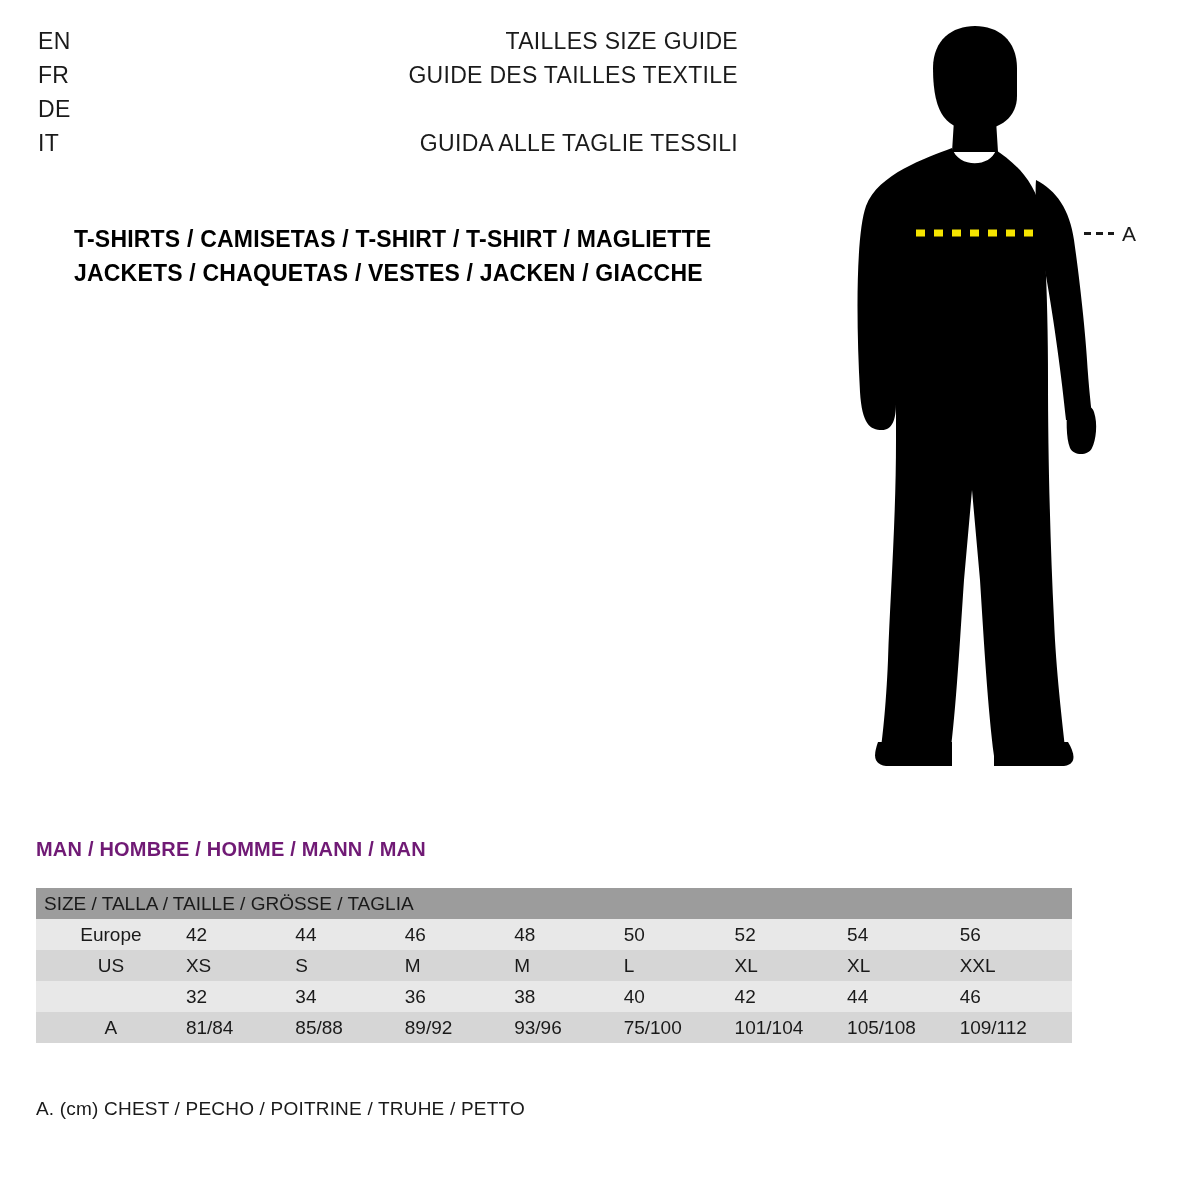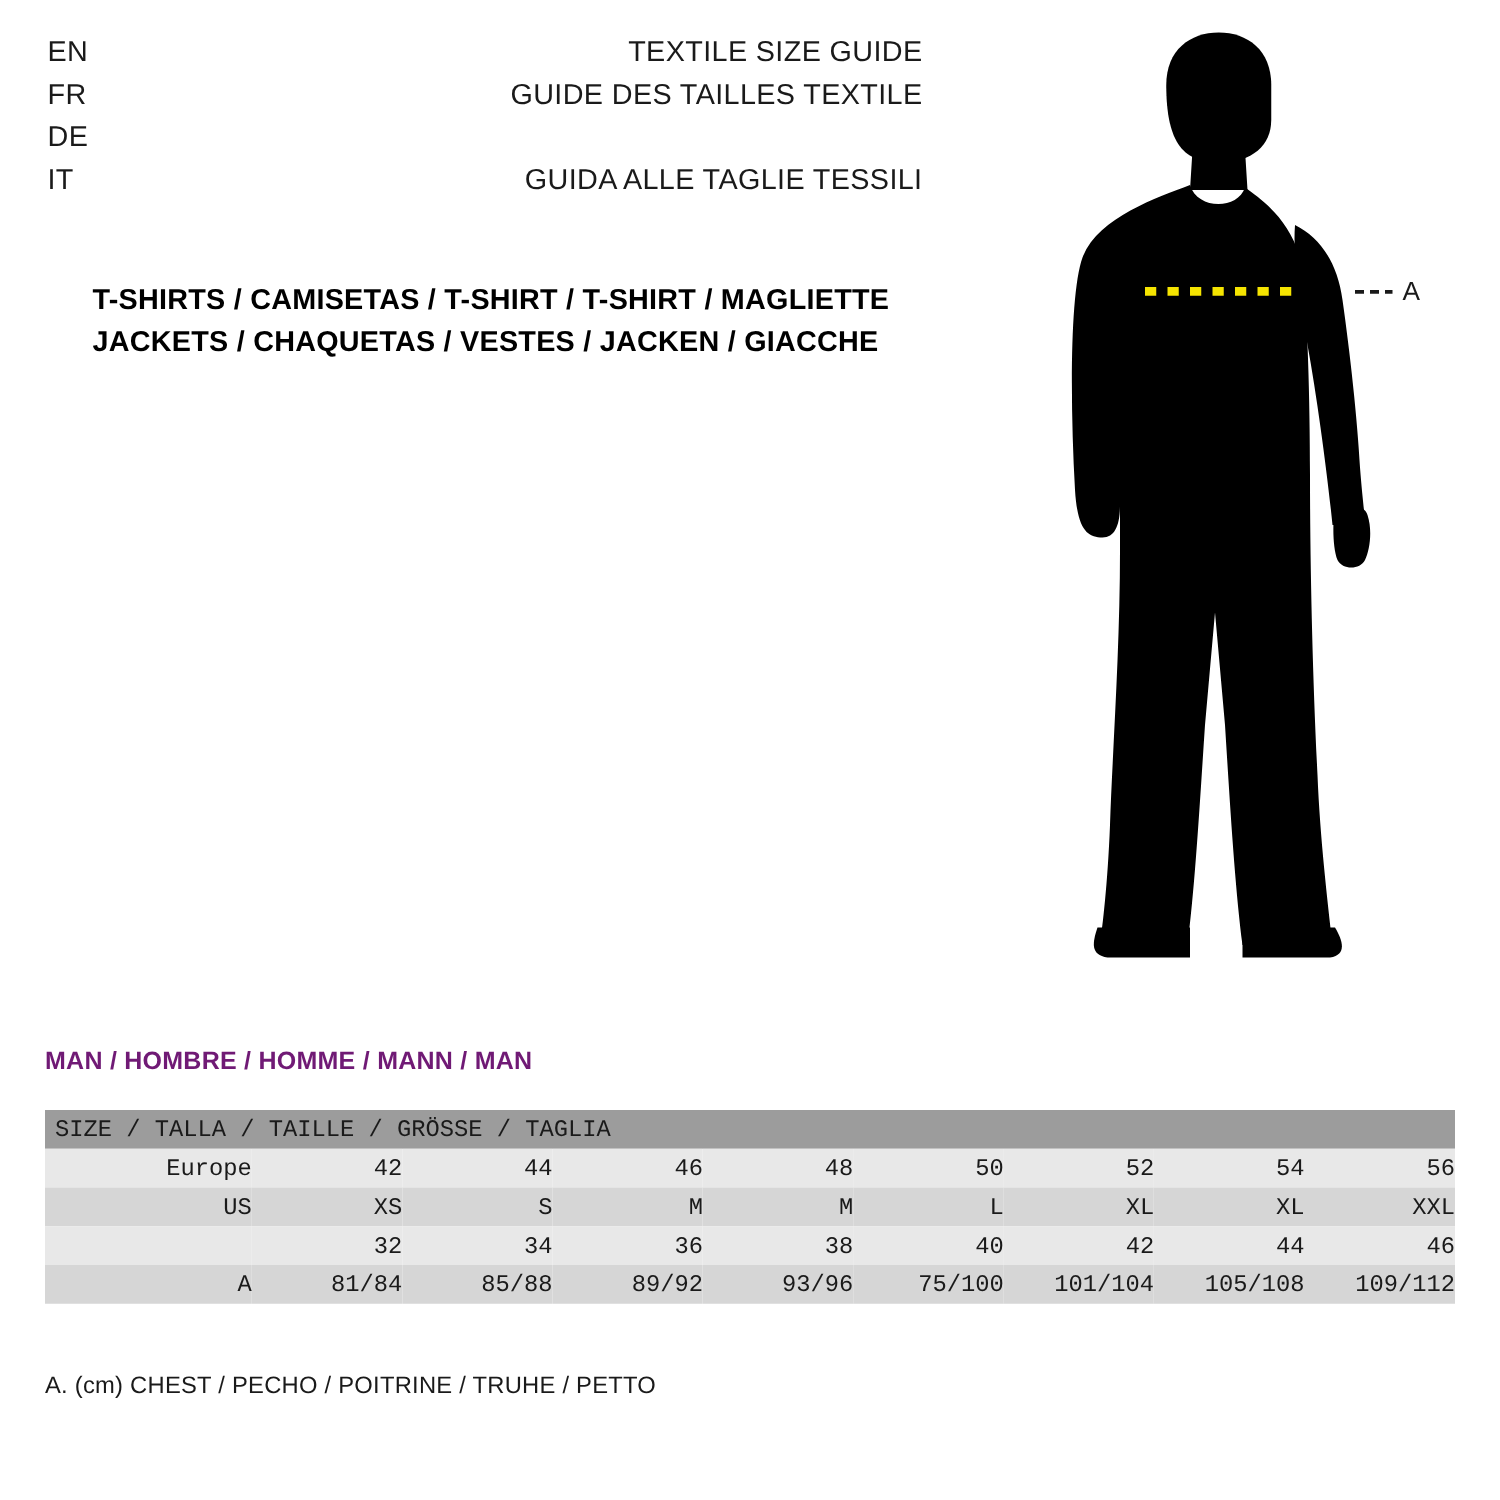--- a/index.html
+++ b/index.html
@@ -94,24 +94,23 @@
     font-size: 20px;
     font-weight: bold;
     letter-spacing: 0.2px;
     color: #701a75;
   }
 
   table.size-table {
     position: absolute;
     left: 36px;
     top: 888px;
-    width: 1128px;
+    width: 1036px;
     border-collapse: collapse;
     font-size: 19px;
-    font-family: Liberation Mono, monospace;
   }
   table.size-table td, table.size-table th {
     padding: 0;
     height: 31px;
     vertical-align: middle;
     font-weight: normal;
     color: #1a1a1a;
   }
   .hdr-row td {
     background: #9c9c9c;
@@ -122,43 +121,43 @@
   .hdr-row td.hdr-label {
     padding-left: 8px;
     text-align: left;
   }
   .row-light td { background: #e8e8e8; }
   .row-dark td { background: #d6d6d6; }
 
   td.label-col {
     width: 165px;
     padding-left: 8px;
-    text-align: right;
+    text-align: center;
   }
   td.val-col {
-    text-align: right;
+    text-align: left;
     width: 120px;
   }
 
   .footnote {
     position: absolute;
     left: 36px;
     top: 1098px;
     font-size: 19px;
     color: #1a1a1a;
     letter-spacing: 0.2px;
   }
 </style>
 </head>
 <body>
 
 <div class="lang-list">
   <div class="lang-row">
     <span class="lang-code">EN</span>
-    <span class="lang-text">TEXTILE SIZE GUIDE</span>
+    <span class="lang-text">TAILLES SIZE GUIDE</span>
   </div>
   <div class="lang-row">
     <span class="lang-code">FR</span>
     <span class="lang-text">GUIDE DES TAILLES TEXTILE</span>
   </div>
   <div class="lang-row">
     <span class="lang-code">DE</span>
   </div>
   <div class="lang-row">
     <span class="lang-code">IT</span>

